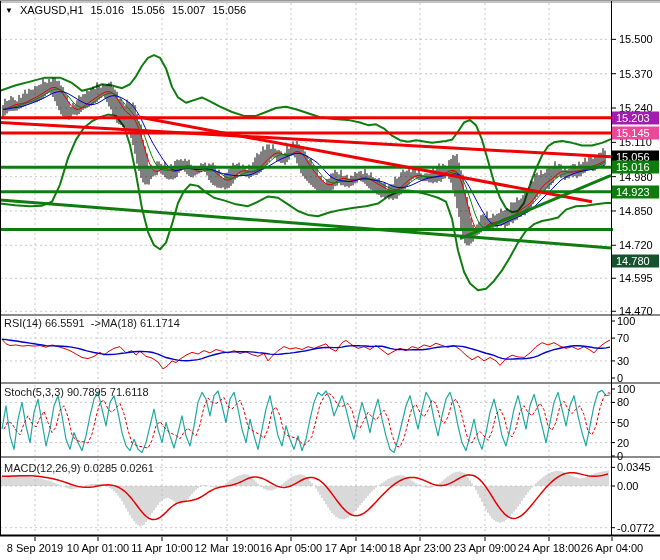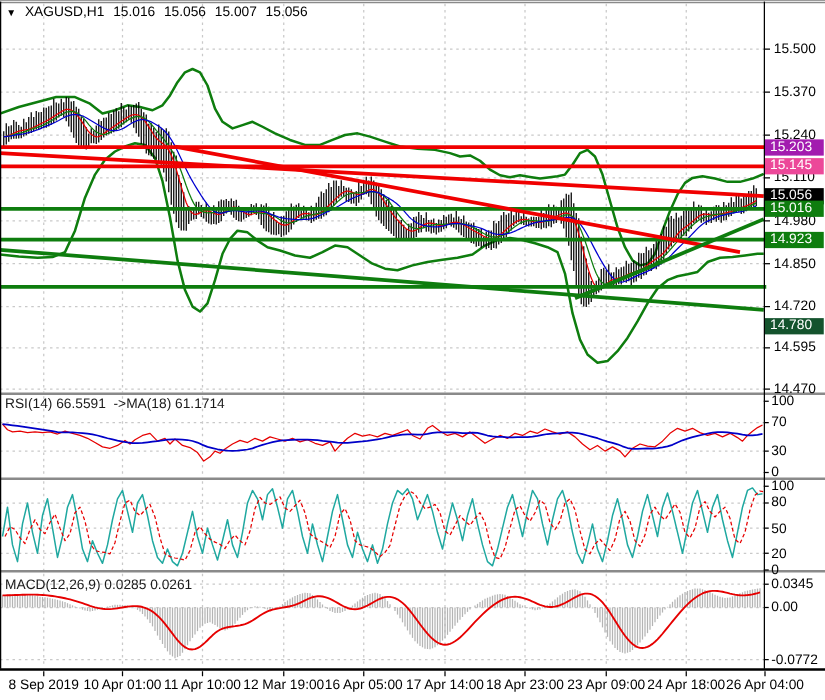--- a/index.html
+++ b/index.html
@@ -746,20 +746,21 @@
   <div class="title-row">
     <span class="caret">▼</span>
     <span>XAGUSD,H1</span>
     <span>15.016</span>
     <span>15.056</span>
     <span>15.007</span>
     <span>15.056</span>
   </div>
 
   <div class="hdr" style="left:4px;top:316px;">RSI(14) 66.5591  -&gt;MA(18) 61.1714</div>
+  <div class="hdr" style="left:4px;top:385px;">Stoch(5,3,3) 90.7895 71.6118</div>
   <div class="hdr" style="left:4px;top:461px;">MACD(12,26,9) 0.0285 0.0261</div>
 
   <div id="labels">
       <div class="plabel" style="top: 38.36px;">15.500</div>
       <div class="plabel" style="top: 72.68px;">15.370</div>
       <div class="plabel" style="top: 107px;">15.240</div>
       <div class="plabel" style="top: 141.32px;">15.110</div>
       <div class="plabel" style="top: 175.64px;">14.980</div>
       <div class="plabel" style="top: 209.96px;">14.850</div>
       <div class="plabel" style="top: 244.28px;">14.720</div>

